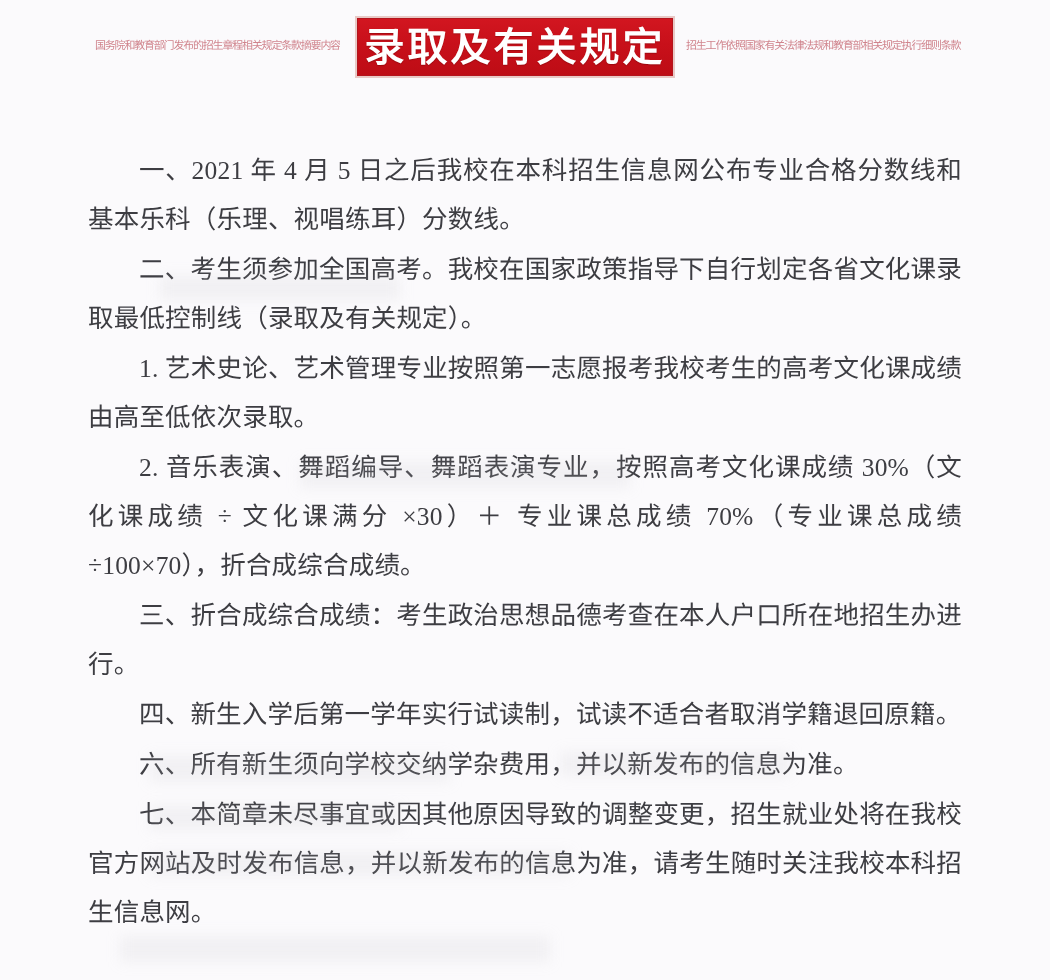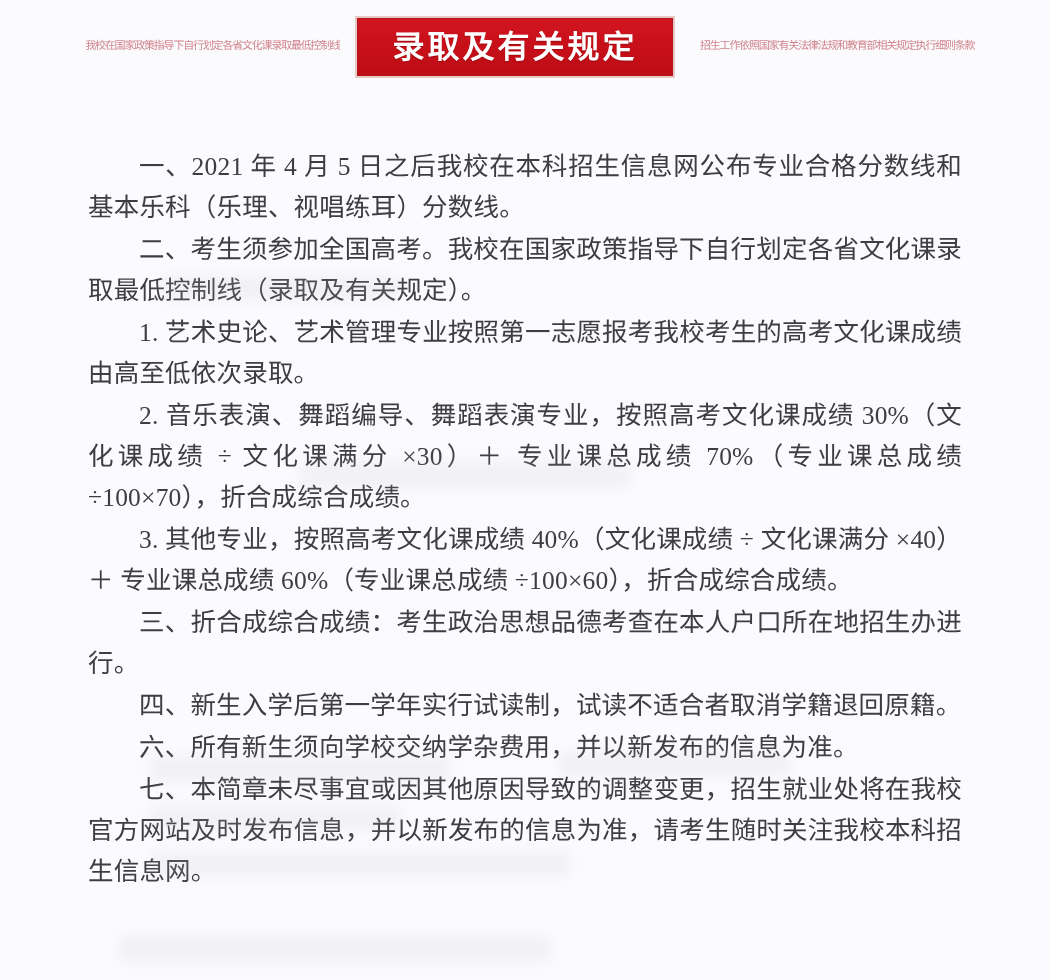--- a/index.html
+++ b/index.html
@@ -37,21 +37,21 @@
     box-sizing: border-box;
     box-shadow: 0 0 0 1px #b4141c inset;
     display: flex;
     align-items: center;
     justify-content: center;
   }
   .title-banner .title-text {
     color: #ffffff;
     font-family: "DejaVu Sans", "Liberation Sans", sans-serif;
     font-weight: 700;
-    font-size: 32px;
+    font-size: 40px;
     letter-spacing: 3px;
     line-height: 1;
     text-shadow: 0 1px 1px rgba(90,0,0,0.35);
     white-space: nowrap;
   }
 
   
   .strip {
     position: absolute;
     top: 38px;
@@ -61,35 +61,35 @@
     font-family: "DejaVu Sans Mono", "Liberation Mono", monospace;
     font-size: 11px;
     line-height: 16px;
     letter-spacing: -1.2px;
     white-space: nowrap;
     opacity: 0.85;
     filter: blur(0.35px);
     user-select: none;
   }
   .strip-left  { left: 58px;  width: 282px; text-align: right; }
-  .strip-right { left: 686px; width: 300px; text-align: left; margin-left: 14px;  }
+  .strip-right { left: 686px; width: 300px; text-align: left;  }
 
   
   .doc-body {
     position: absolute;
     left: 88px;
     top: 146px;
     width: 874px;
   }
 
   .para {
     margin: 0;
     color: #3d3d42;
     font-size: 25.5px;
-    line-height: 41px;
+    line-height: 49px;
     text-align: justify;
     text-justify: inter-ideograph;
     letter-spacing: 0.2px;
     filter: blur(0.15px);
   }
   .para.indent  { text-indent: 2em; }
   .para.sub     { text-indent: 2em; }
   .para + .para { margin-top: 1px; }
 
   
@@ -105,40 +105,39 @@
   .s4 { left: 150px; top: 852px; width: 420px; height: 24px; }
   .s5 { left: 120px; top: 936px; width: 430px; height: 26px; }
   .s6 { left: 300px; top: 462px; width: 330px; height: 26px; }
   .s7 { left: 160px; top: 276px; width: 240px; height: 24px; }
 </style>
 </head>
 <body>
 
 <div class="header-band">
 
-  <div class="strip strip-left">我校在国家政策指导下自行划定各省文化课录取最低控制线</div>
+  <div class="strip strip-left">国务院和教育部门发布的招生章程相关规定条款摘要内容</div>
 
   <div class="title-banner">
     <span class="title-text">录取及有关规定</span>
   </div>
 
   <div class="strip strip-right">招生工作依照国家有关法律法规和教育部相关规定执行细则条款</div>
 </div>
 
 <div class="doc-body">
 
   <p class="para indent">一、2021 年 4 月 5 日之后我校在本科招生信息网公布专业合格分数线和基本乐科（乐理、视唱练耳）分数线。</p>
 
   <p class="para indent">二、考生须参加全国高考。我校在国家政策指导下自行划定各省文化课录取最低控制线（录取及有关规定）。</p>
 
   <p class="para sub">1. 艺术史论、艺术管理专业按照第一志愿报考我校考生的高考文化课成绩由高至低依次录取。</p>
 
   <p class="para sub">2. 音乐表演、舞蹈编导、舞蹈表演专业，按照高考文化课成绩 30%（文化课成绩 ÷ 文化课满分 ×30）＋ 专业课总成绩 70%（专业课总成绩 ÷100×70），折合成综合成绩。</p>
 
-  <p class="para sub">3. 其他专业，按照高考文化课成绩 40%（文化课成绩 ÷ 文化课满分 ×40）＋ 专业课总成绩 60%（专业课总成绩 ÷100×60），折合成综合成绩。</p>
 
   <p class="para indent">三、折合成综合成绩：考生政治思想品德考查在本人户口所在地招生办进行。</p>
 
   <p class="para indent">四、新生入学后第一学年实行试读制，试读不适合者取消学籍退回原籍。</p>
 
 
   <p class="para indent">六、所有新生须向学校交纳学杂费用，并以新发布的信息为准。</p>
 
   <p class="para indent">七、本简章未尽事宜或因其他原因导致的调整变更，招生就业处将在我校官方网站及时发布信息，并以新发布的信息为准，请考生随时关注我校本科招生信息网。</p>
 

